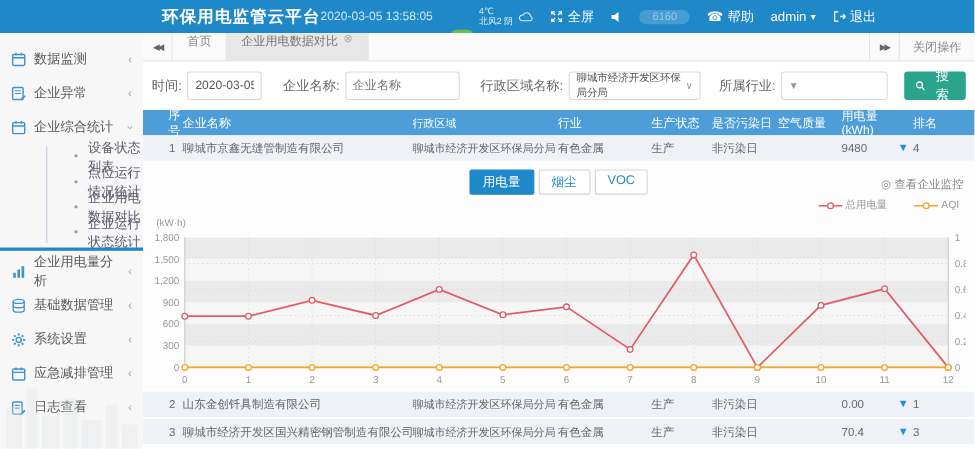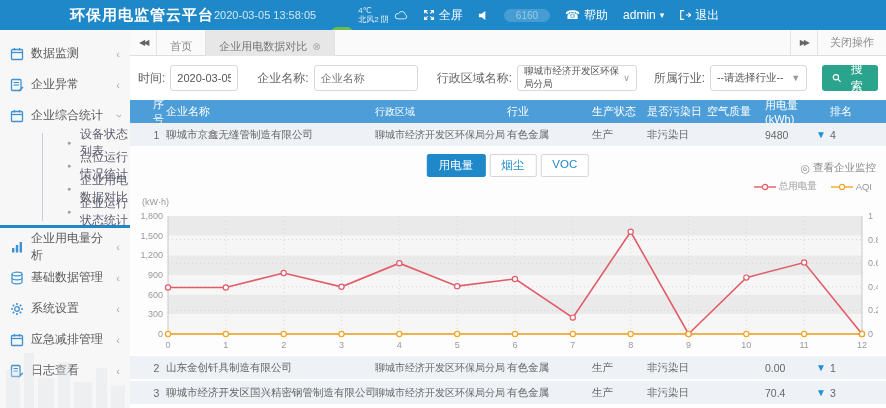--- a/index.html
+++ b/index.html
@@ -2,21 +2,21 @@
 <html><head>
 <meta charset="utf-8">
 <style>
   * { margin:0; padding:0; box-sizing:border-box; }
   html,body { width:886px; height:408px; overflow:hidden; background:#fff;
     font-family:"Liberation Sans","DejaVu Sans",sans-serif; }
   .app { width:886px; height:408px; display:flex; flex-direction:column; }
 
   
   .topbar { height:30px; background:#1e88c8; color:#fff; display:flex; align-items:center;
-    justify-content:flex-start; padding:0 12px 0 70px; flex:0 0 30px; }
+    justify-content:center; padding:0 12px 0 70px; flex:0 0 30px; }
   .app-title { font-weight:bold; font-size:15px; letter-spacing:1px; }
   .topbar-right { display:flex; align-items:center; gap:15px; font-size:12px; }
   .datetime { color:rgba(255,255,255,.8); font-size:11px; }
   .weather { display:flex; align-items:center; gap:5px; }
   .aqi-badge { background:#6abf4a; border-radius:8px; font-size:9px; padding:1px 6px; font-weight:bold;margin-top:36px; }
   .weather-col { display:flex; flex-direction:column; font-size:8px; line-height:9px; color:rgba(255,255,255,.85); }
   .hbtn { display:inline-flex; align-items:center; gap:4px; cursor:pointer; white-space:nowrap; }
   .alarm-pill { background:rgba(255,255,255,.18); border-radius:9px; padding:1px 12px;
     color:rgba(255,255,255,.45); font-size:10px; cursor:pointer; }
   .caret { font-size:9px; }
@@ -42,21 +42,21 @@
   .skyline div { position:absolute; bottom:0; background:#dfe3e8; }
 
   
   .main { flex:1; display:flex; flex-direction:column; min-width:0; background:#fff; }
 
   
   .tabbar { height:26px; flex:0 0 26px; background:#fafafa; border-bottom:1px solid #ddd;
     display:flex; align-items:stretch; font-size:11px; color:#888; }
   .tab-nav { display:flex; align-items:center; padding:0 9px; border-right:1px solid #e3e3e3;
     cursor:pointer; font-size:8px; letter-spacing:-2px; color:#666; }
-  .tab { display:flex; align-items:center; padding:16px 13px; border-right:1px solid #e3e3e3;
+  .tab { display:flex; align-items:flex-start; padding:0 13px; border-right:1px solid #e3e3e3;
     cursor:pointer; gap:5px; }
   .tab.active { background:#e7e7e7; color:#777; }
   .tab-close { color:#aaa; font-size:10px; }
   .tab-spacer { flex:1; }
   .tab-right { display:flex; align-items:center; padding:0 12px; gap:4px; border-left:1px solid #e3e3e3; cursor:pointer; }
 
   
   .filterbar { height:44px; flex:0 0 44px; display:flex; align-items:center; padding:0 8px;
     font-size:12px; color:#666; gap:5px; background:#fff; }
   .filterbar label { white-space:nowrap; }
@@ -91,21 +91,21 @@
 
   
   .detail { background:#fdfdfd; border-bottom:2px solid #fff; padding:5px 8px 2px; }
   .detail-top { position:relative; height:26px; }
   .chart-tabs { position:absolute; left:50%; transform:translateX(-50%); top:1px; display:flex; gap:4px; }
   .chart-tab { padding:3px 11px; border:1px solid #d5d5d5; background:#fff; color:#1e88c8;
     font-size:11.5px; border-radius:2px; cursor:pointer; }
   .chart-tab.active { background:#1e88c8; border-color:#1e88c8; color:#fff; }
   .monitor-link { position:absolute; right:2px; top:8px; font-size:10.5px; color:#888; cursor:pointer;
     display:flex; align-items:center; gap:3px; }
-  .legend { display:flex; justify-content:flex-end; align-items:center; gap:14px; height:15px;
+  .legend { display:flex; justify-content:flex-end; align-items:center; gap:24px; height:15px;
     font-size:9.5px; color:#999; padding-right:6px; }
   .legend-item { display:flex; align-items:center; gap:3px; cursor:pointer; }
   #chart-svg { display:block; }
 </style>
 </head>
 <body>
 
 <div class="app">
 
   <header class="topbar">
@@ -298,21 +298,20 @@
         <input class="f-input f-date" value="2020-03-05" style="">
         <label>企业名称:</label>
         <input class="f-input f-company" placeholder="企业名称" style="">
         <label>行政区域名称:</label>
         <span class="f-select f-region">
           <span>聊城市经济开发区环保局分局</span>
           <span class="arrow">∨</span>
         </span>
         <label>所属行业:</label>
         <span class="f-select f-industry">
-          <span>--请选择行业--</span>
           <span class="arrow">▼</span>
         </span>
         <button class="search-btn">
           <svg width="10" height="10" viewBox="0 0 12 12">
             <circle cx="5" cy="5" r="3.4" fill="none" stroke="#fff" stroke-width="1.5"></circle>
             <line x1="7.6" y1="7.6" x2="11" y2="11" stroke="#fff" stroke-width="1.5"></line>
           </svg>
           <span>搜索</span>
         </button>
       </div>

